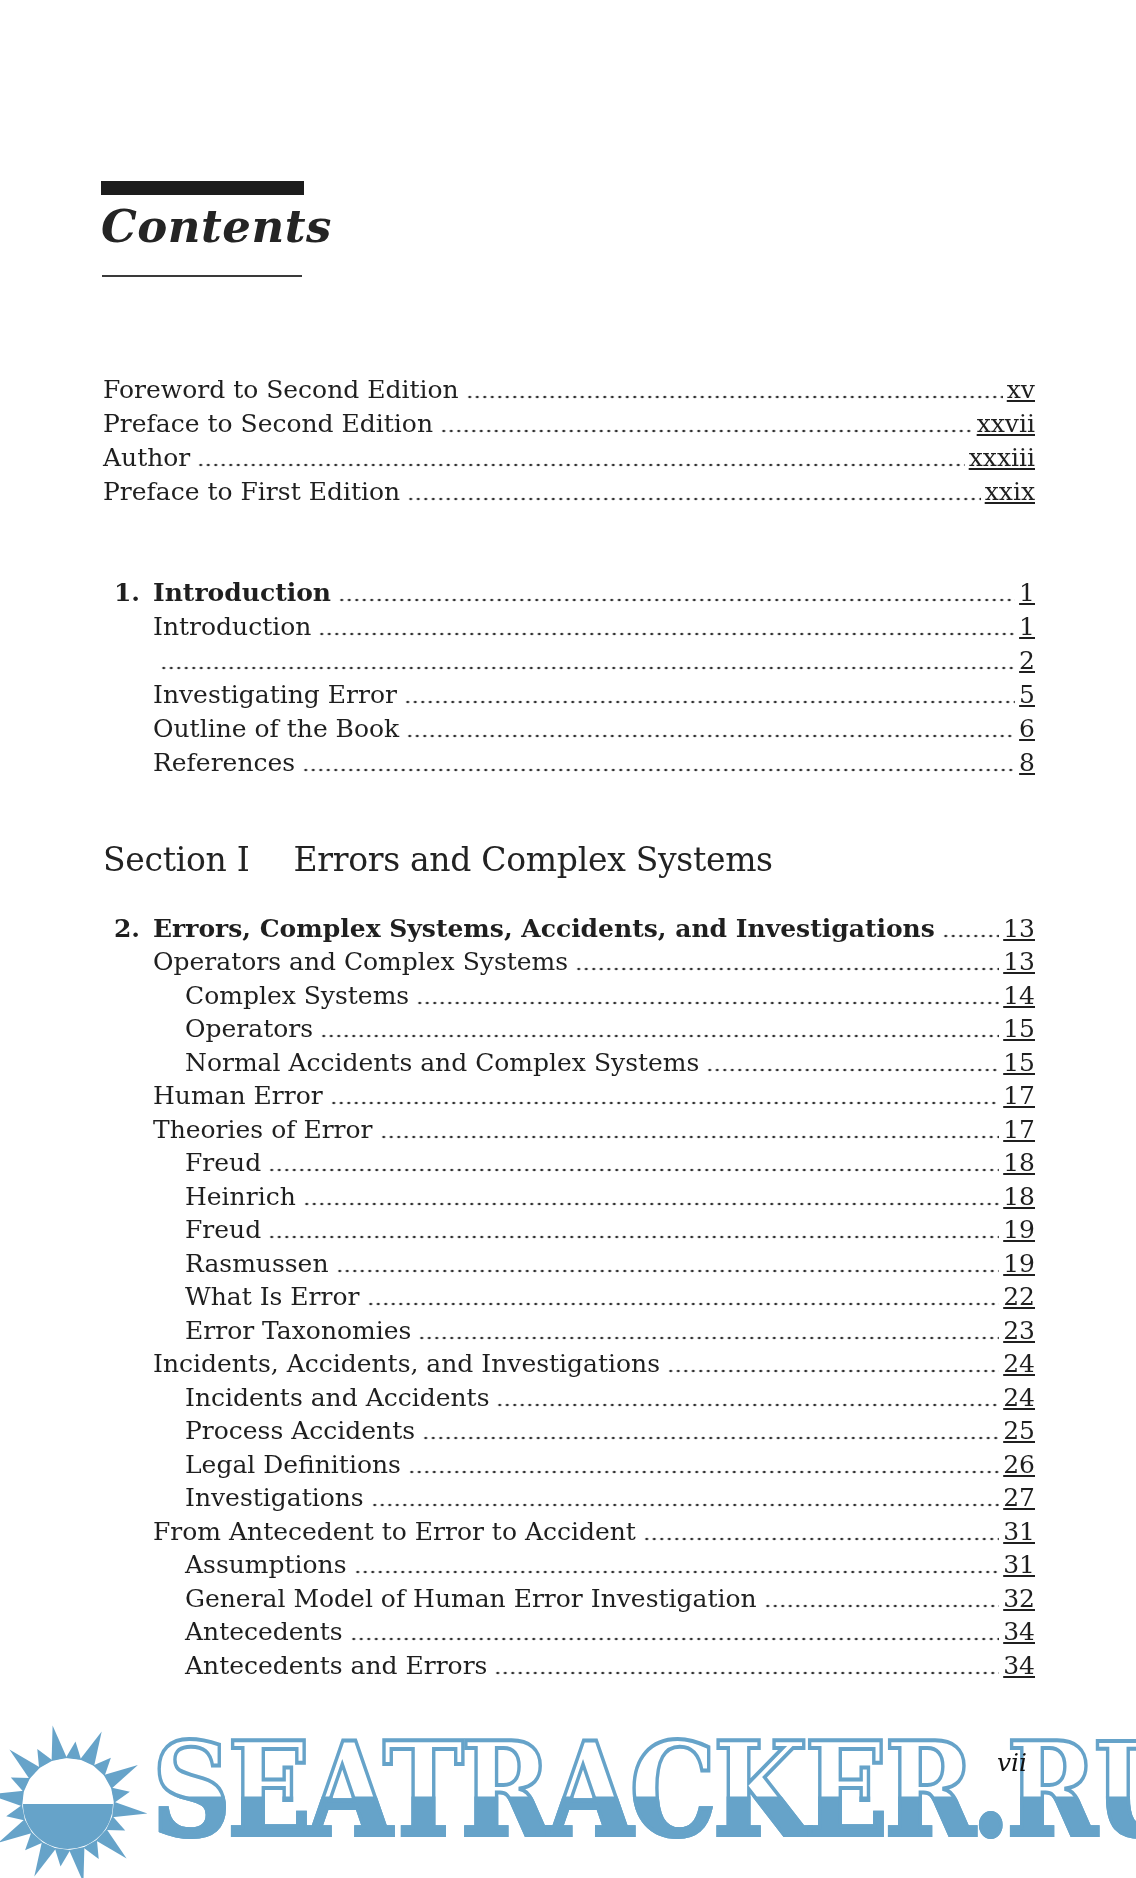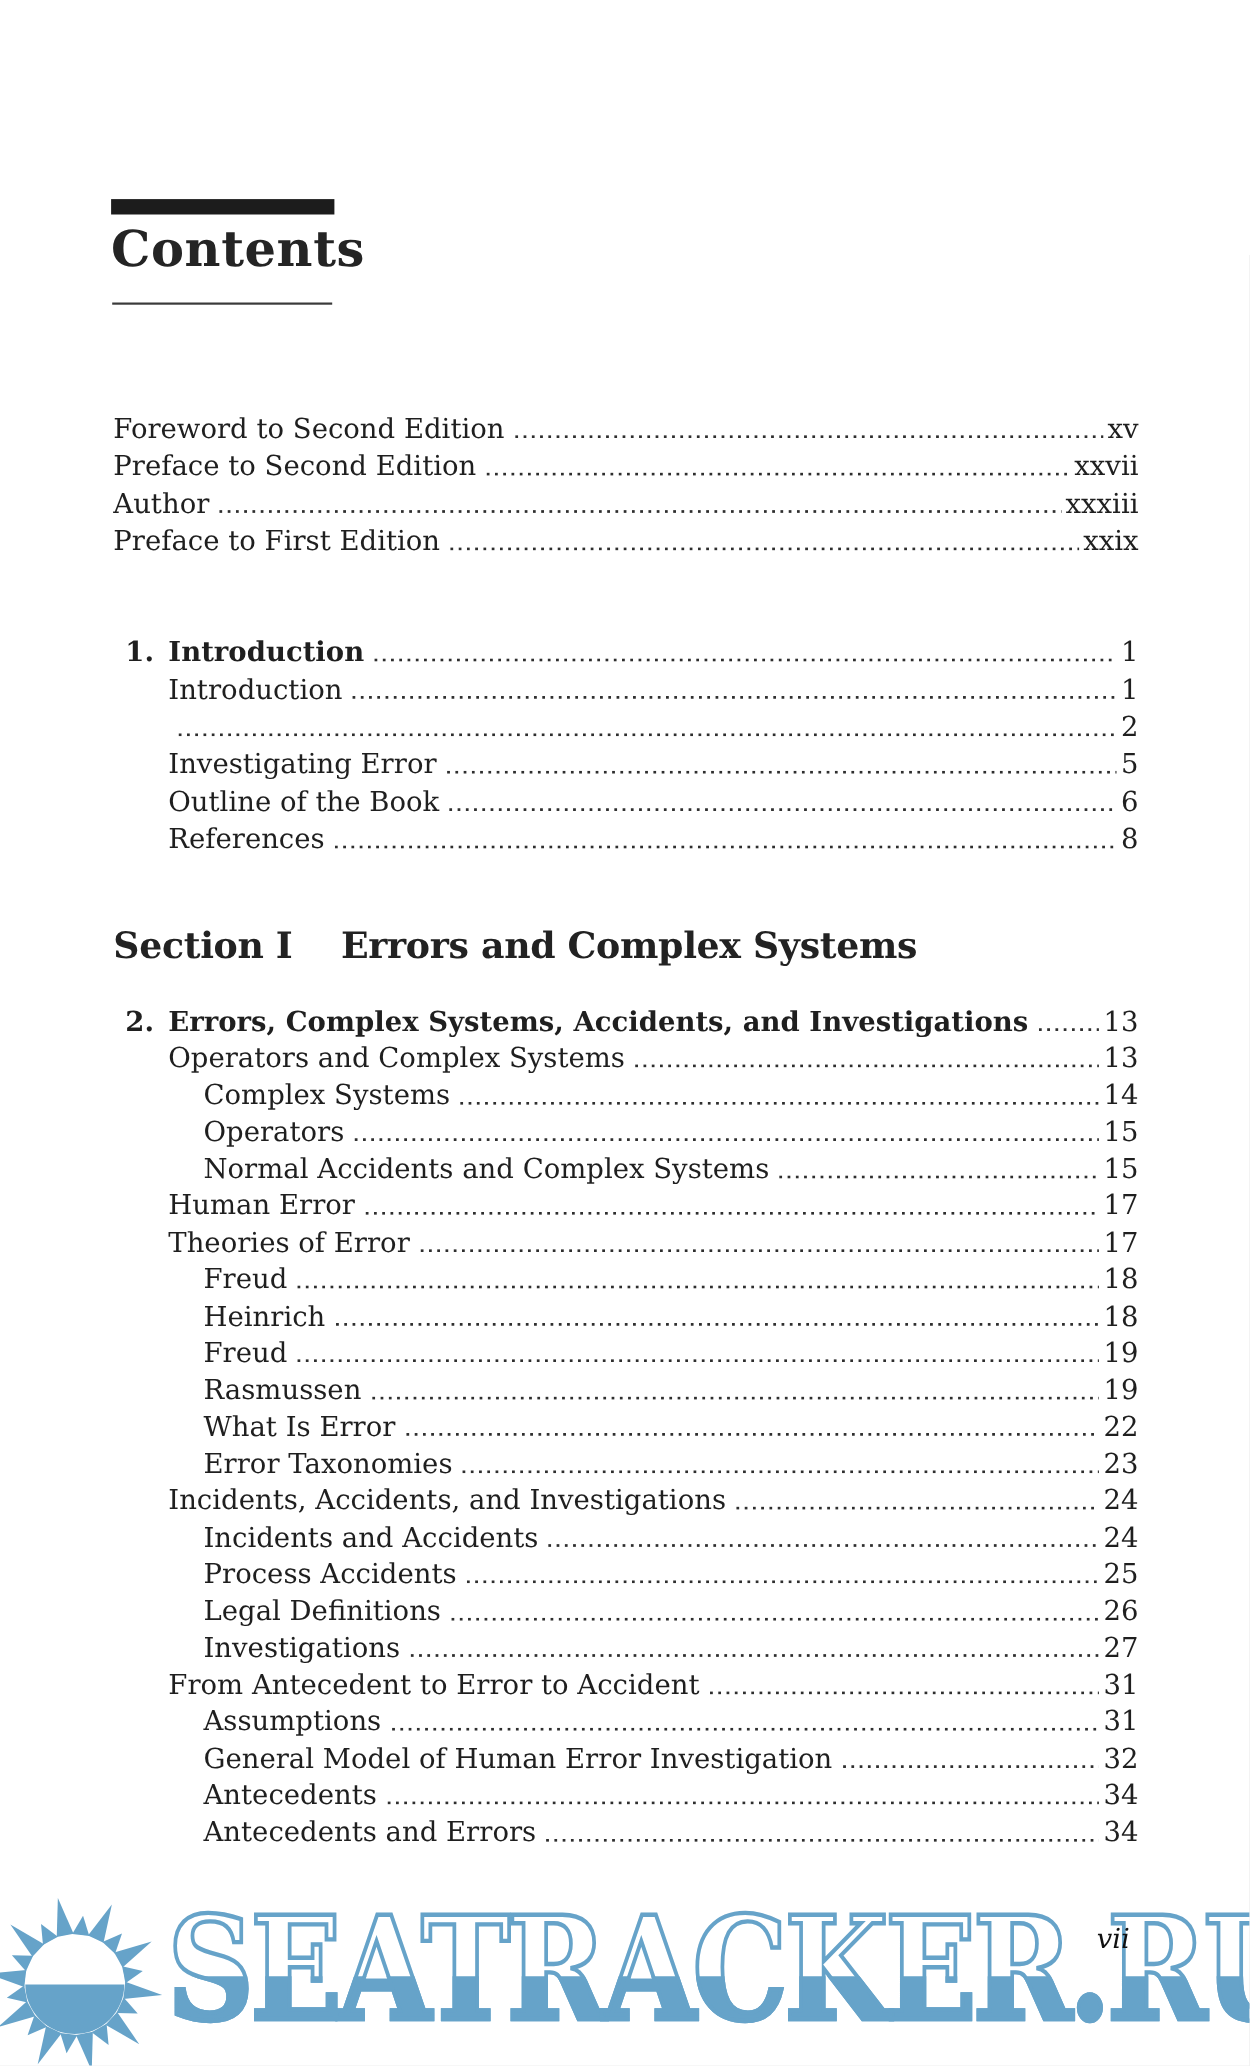--- a/index.html
+++ b/index.html
@@ -6,45 +6,45 @@
   .page{
     position:relative; width:1136px; height:1878px; margin:0 auto;
     background:#ffffff; overflow:hidden;
     font-family:"DejaVu Serif","Liberation Serif",serif;
     color:#1f1f1f;
   }
   
   .title-bar{position:absolute; left:101px; top:181px; width:203px; height:14px; background:#1c1c1c;}
   .page-title{
     position:absolute; left:101px; top:200px; margin:0;
-    font-size:45px; font-weight:700; letter-spacing:0.5px; color:#242424;
+    font-size:45px; font-weight:700; font-style:italic; letter-spacing:0.5px; color:#242424;
   }
   .title-rule{position:absolute; left:102px; top:275px; width:200px; height:2px; background:#3a3a3a;}
   
   .toc-block{position:absolute; left:103px; width:932px;}
   #front-matter{top:371px;}
   #chapter-1{top:574px;}
   #chapter-2{top:910px;}
   .row{display:flex; align-items:flex-end; height:34px; font-size:25px; line-height:31px; white-space:nowrap;}
   #chapter-2 .row{height:33.5px;}
   .row .num{width:37px; text-align:right; margin-right:13px; font-weight:700;}
   .row.head .label{font-weight:700;}
   .row.lvl1{padding-left:50px;}
   .row.lvl2{padding-left:82px;}
   .leader{
     flex:1; align-self:stretch; margin:0 3px 0 7px;
     background-image:radial-gradient(circle, #2e2e2e 1.35px, transparent 1.6px);
     background-size:7.5px 4px; background-repeat:repeat-x;
     background-position:left bottom 6px;
   }
-  .pg{margin-left:1px;}
+  .pg{margin-left:1px;text-decoration:underline;}
   
   .section-heading{
     position:absolute; left:103px; top:840px;
-    font-size:33px; font-weight:700; color:#222; letter-spacing:-0.3px; white-space:nowrap;text-align:center;
+    font-size:33px; font-weight:400; color:#222; letter-spacing:-0.3px; white-space:nowrap;text-align:center;
   }
   .section-heading .section-label{margin-right:44px;}
   
   .watermark{position:absolute; left:0; top:1700px; width:1136px; height:178px; z-index:1; pointer-events:none;}
   .sun{position:absolute; left:-20px; top:16px;}
   .wm-text-wrap{position:absolute; left:152px; top:25px; width:984px; height:140px;}
   .wm-layer{
     position:absolute; left:0; top:0;
     font-family:"DejaVu Serif","Liberation Serif",serif; font-weight:700;
     font-size:130px; line-height:130px; white-space:nowrap; letter-spacing:-4px;

